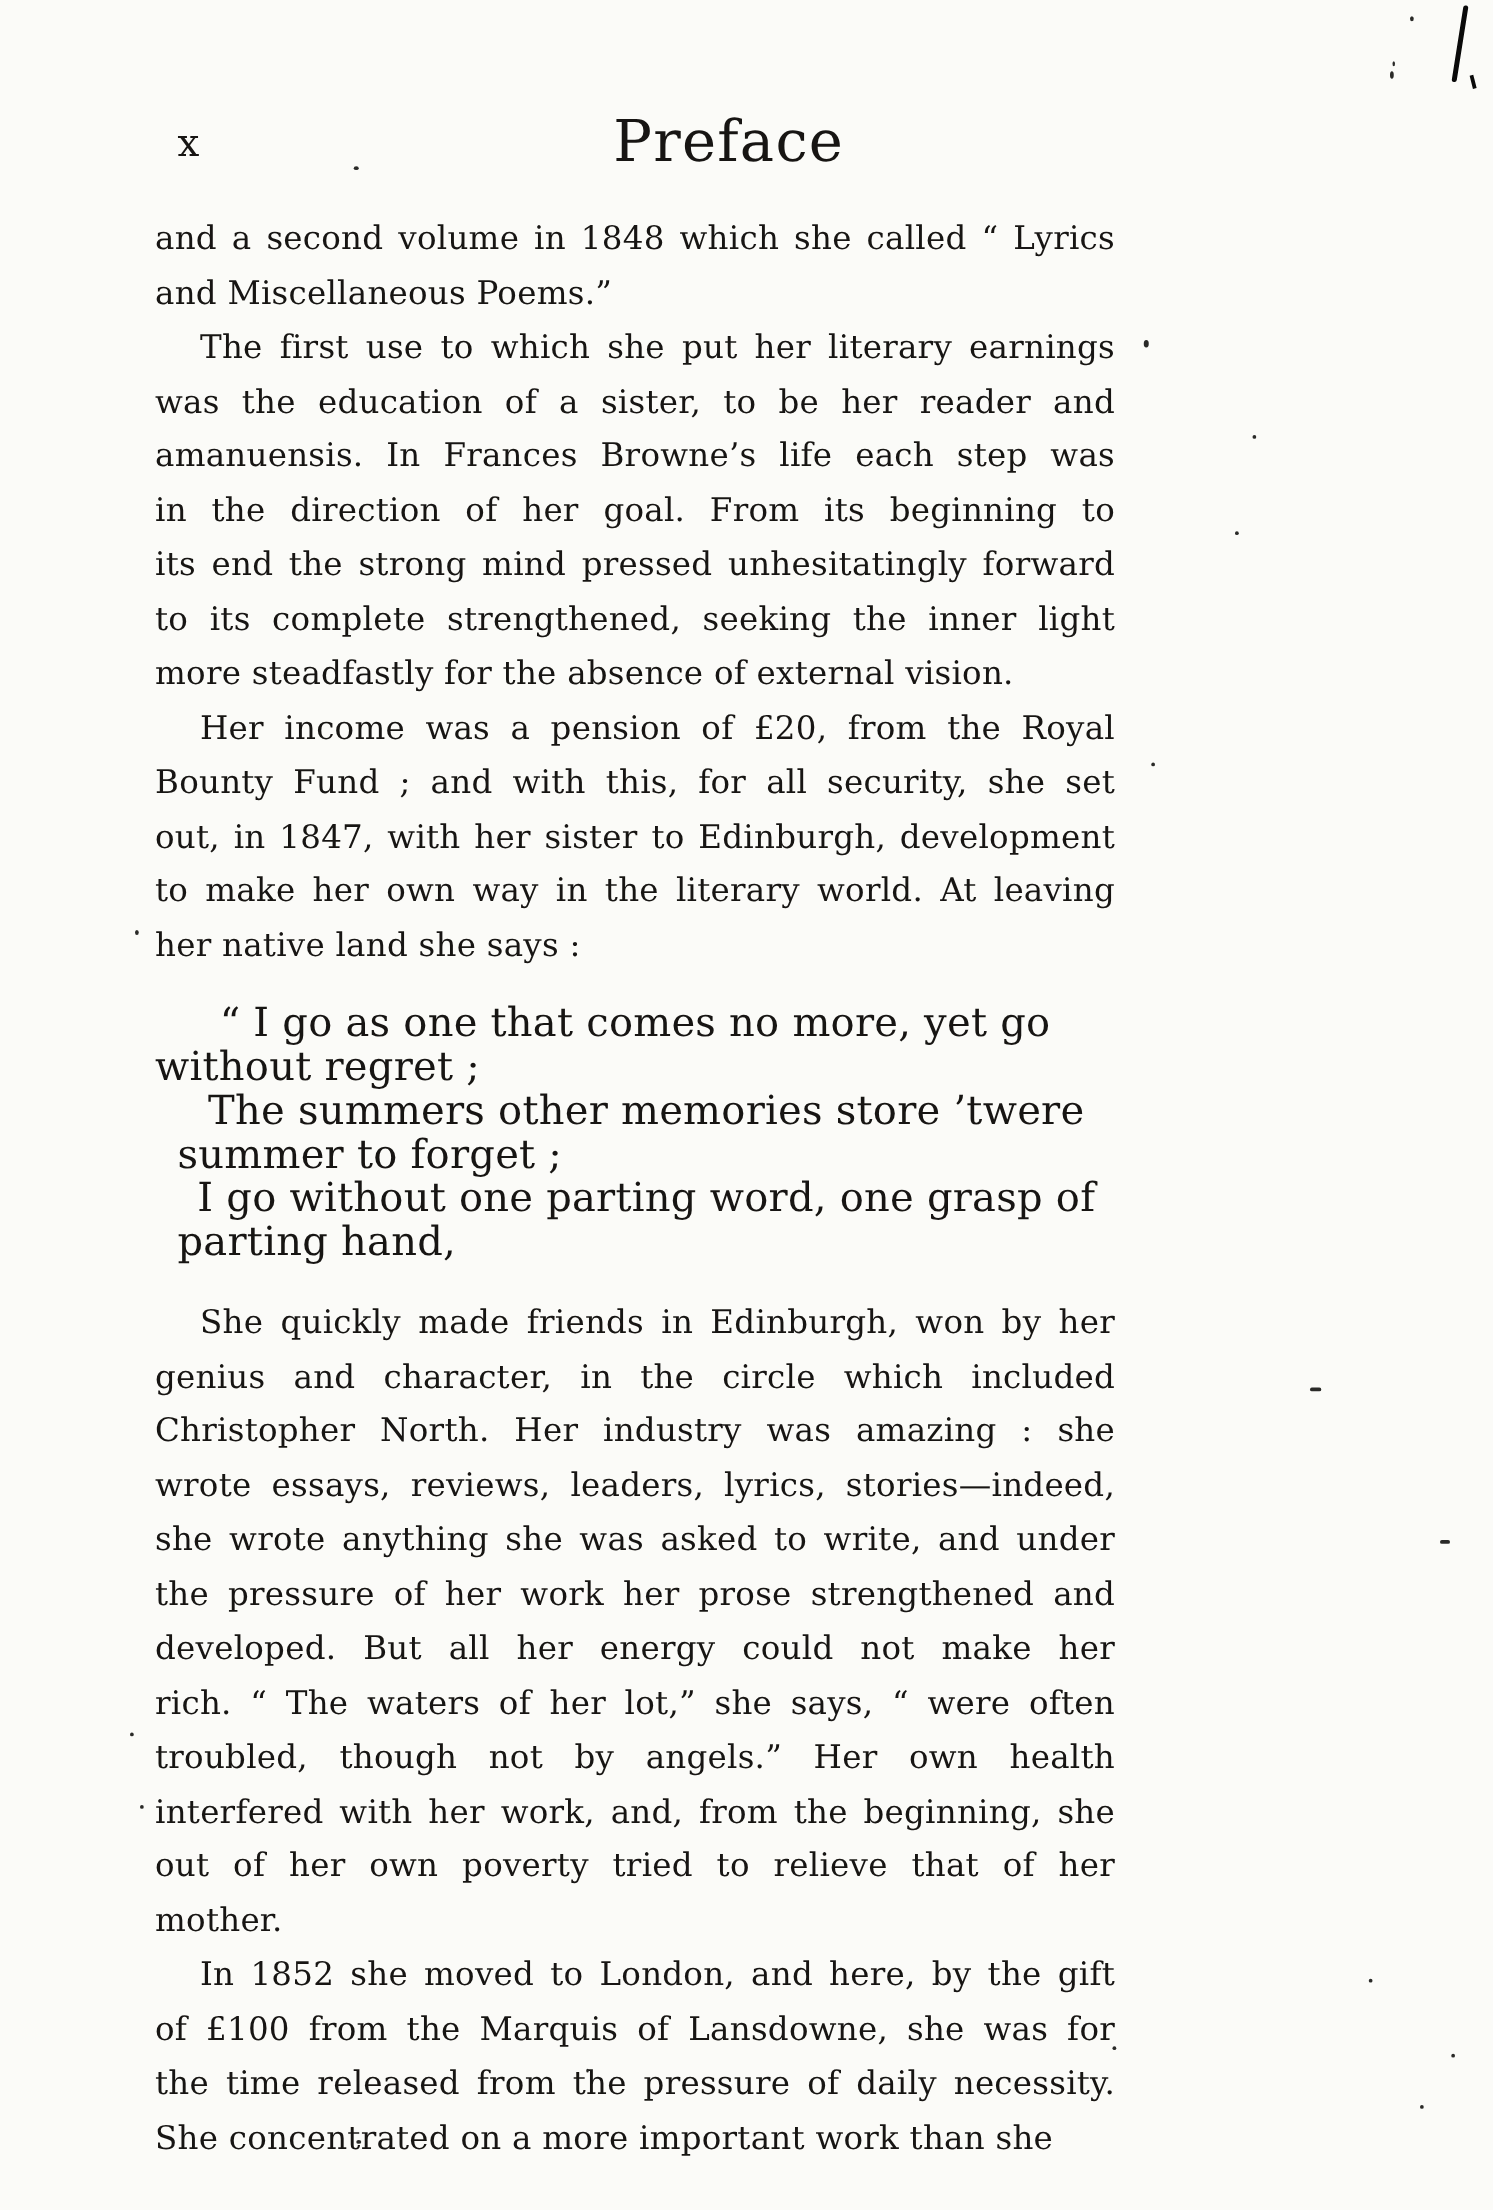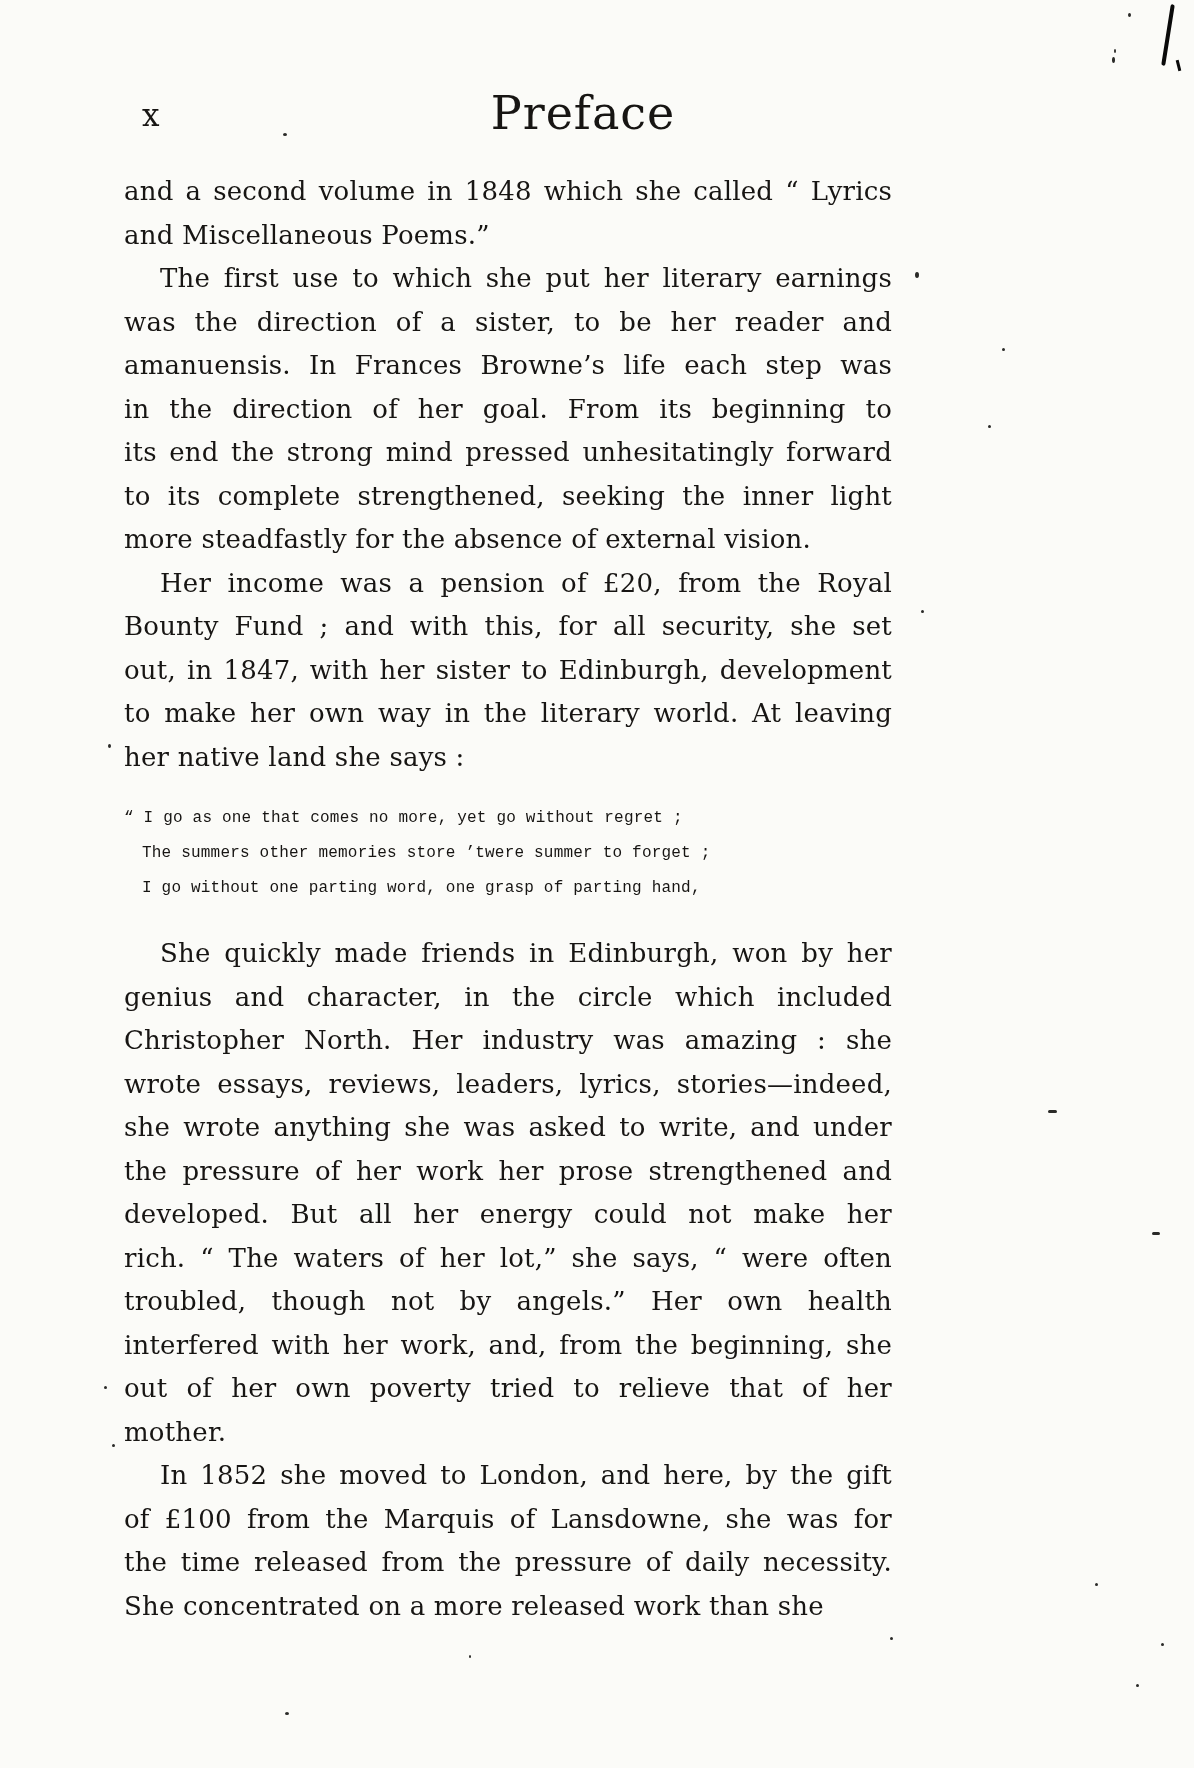--- a/index.html
+++ b/index.html
@@ -51,26 +51,25 @@
   .para .line.last{
     text-align-last:left;
   }
   .para .line.indent{
     text-indent:36px;
   }
   .verse{
     margin:22px 0 26px 0;
   }
   .verse .line{
-    font-size:16px;
+    font-size:32px;
     line-height:35px;
     text-align:center;
     text-align-last:left;
     letter-spacing:.2px;
-    font-family:Liberation Mono, monospace;
   }
   .verse .line.hang{
     padding-left:18px;
   }
   
   .scratch{
     position:absolute;
     left:1166px;
     top:4px;
     width:4px;
@@ -103,21 +102,21 @@
 
   <h1 class="title">Preface</h1>
 
   <main class="body-text" id="page-body">
       <div class="para">
         <div class="line">and a second volume in 1848 which she called “ Lyrics</div>
         <div class="line last">and Miscellaneous Poems.”</div>
       </div>
       <div class="para">
         <div class="line indent">The first use to which she put her literary earnings</div>
-        <div class="line">was the direction of a sister, to be her reader and</div>
+        <div class="line">was the education of a sister, to be her reader and</div>
         <div class="line">amanuensis.  In Frances Browne’s life each step was</div>
         <div class="line">in the direction of her goal.  From its beginning to</div>
         <div class="line">its end the strong mind pressed unhesitatingly forward</div>
         <div class="line">to its complete strengthened, seeking the inner light</div>
         <div class="line last">more steadfastly for the absence of external vision.</div>
       </div>
       <div class="para">
         <div class="line indent">Her income was a pension of £20, from the Royal</div>
         <div class="line">Bounty Fund ; and with this, for all security, she set</div>
         <div class="line">out, in 1847, with her sister to Edinburgh, development</div>
@@ -140,21 +139,21 @@
         <div class="line">rich.  “ The waters of her lot,” she says, “ were often</div>
         <div class="line">troubled, though not by angels.”  Her own health</div>
         <div class="line">interfered with her work, and, from the beginning, she</div>
         <div class="line">out of her own poverty tried to relieve that of her</div>
         <div class="line last">mother.</div>
       </div>
       <div class="para">
         <div class="line indent">In 1852 she moved to London, and here, by the gift</div>
         <div class="line">of £100 from the Marquis of Lansdowne, she was for</div>
         <div class="line">the time released from the pressure of daily necessity.</div>
-        <div class="line last">She concentrated on a more released work than she</div>
+        <div class="line last">She concentrated on a more important work than she</div>
       </div>
     </main>
 
   <div class="scratch"></div>
   <div class="scratch-tick"></div>
 
   <div class="speck" style="left:1128px;top:13px;width:3px;height:4px"></div>
   <div class="speck" style="left:1114px;top:49px;width:2px;height:4px"></div>
   <div class="speck" style="left:1112px;top:57px;width:3px;height:6px"></div>
   <div class="speck" style="left:283px;top:133px;width:4px;height:3px"></div>

